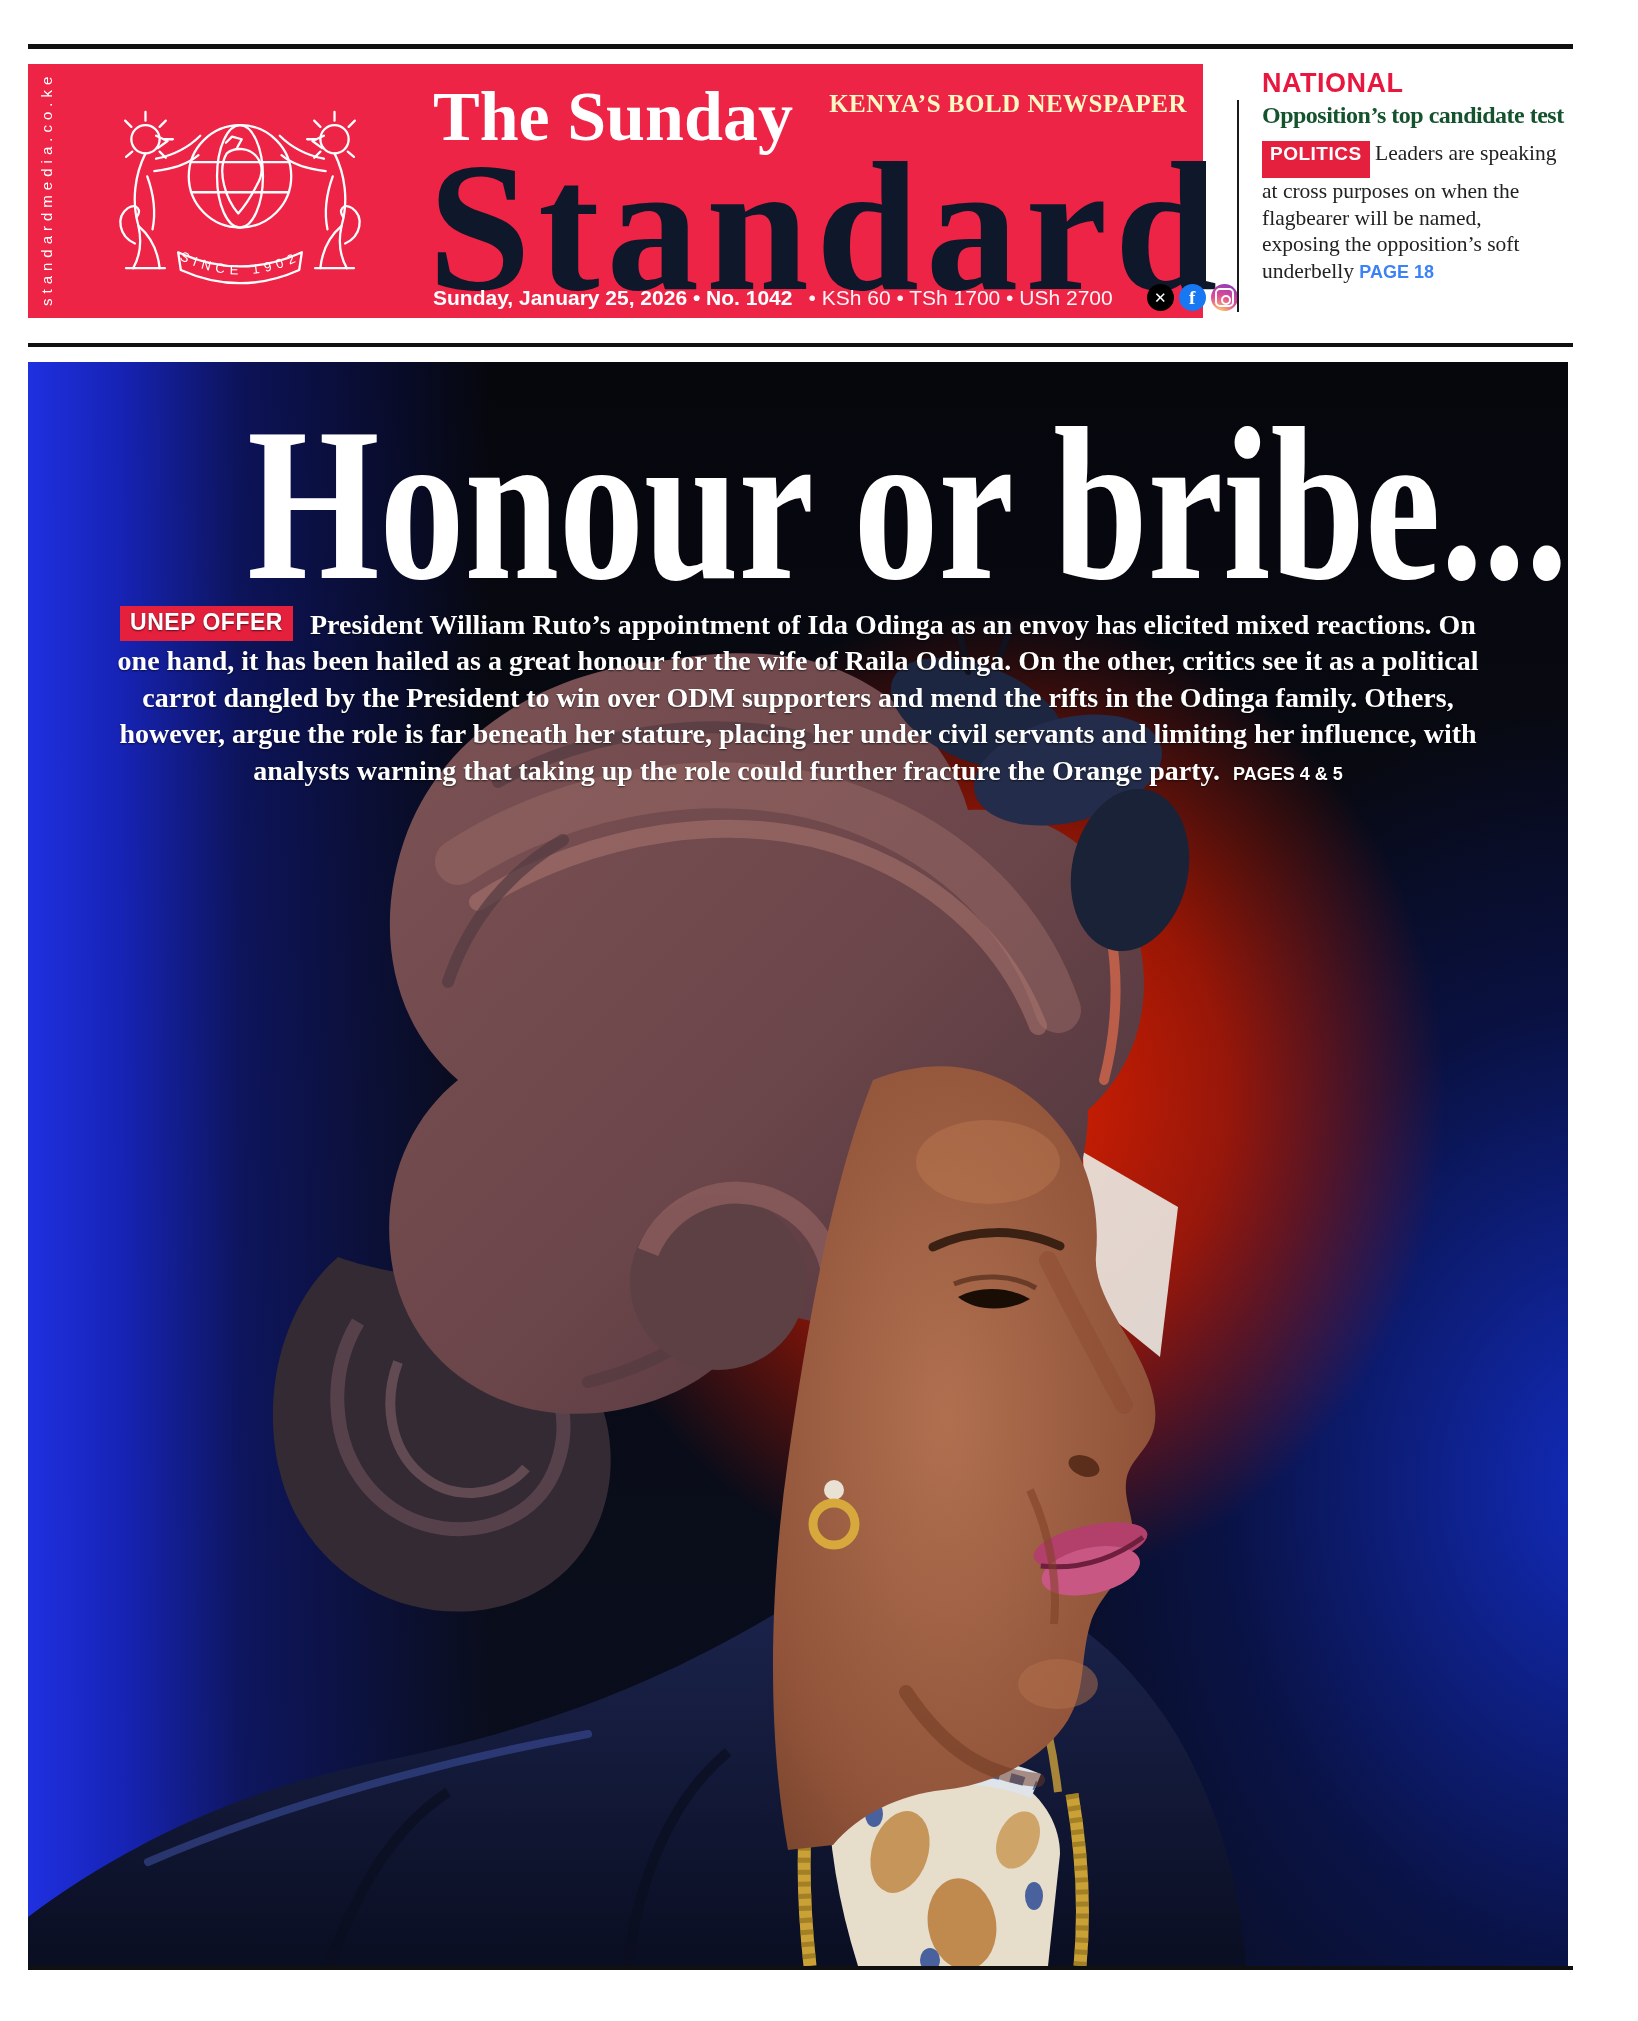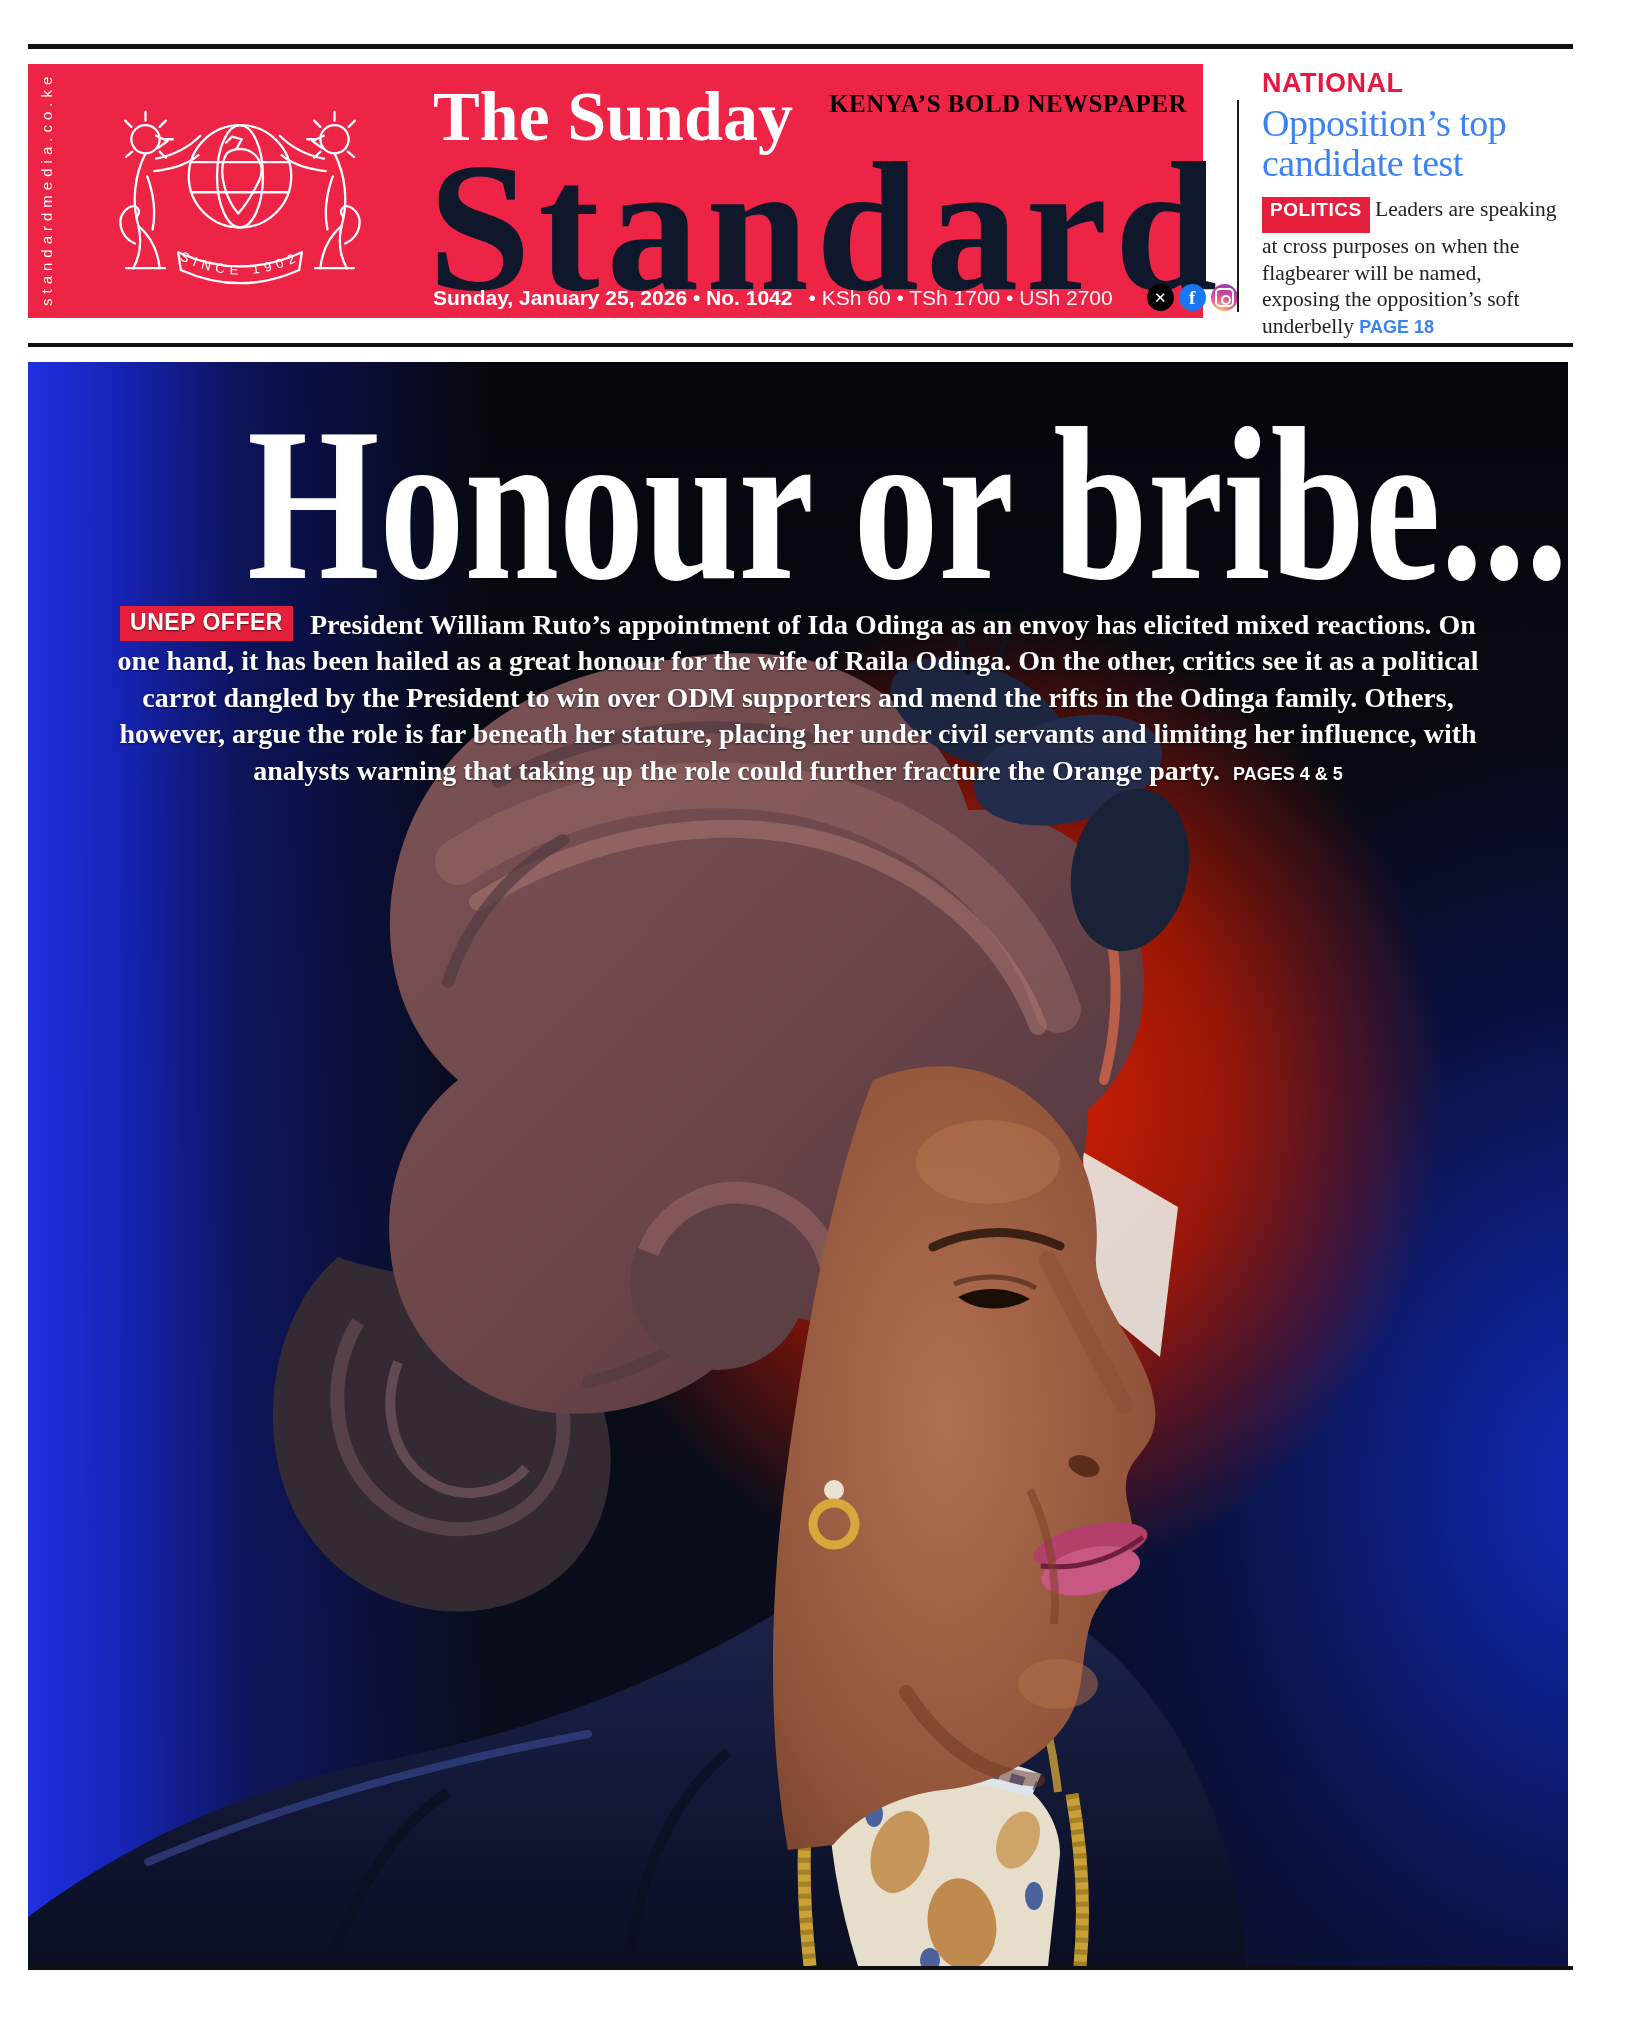--- a/index.html
+++ b/index.html
@@ -11,41 +11,41 @@
   .rule-bottom{top:1966px;height:4px;}
 
   
   .masthead{position:absolute;left:28px;top:64px;width:1175px;height:254px;background:#ee2446;}
   .vertical-url{position:absolute;left:10px;top:12px;bottom:12px;display:flex;align-items:center;
       writing-mode:vertical-rl;transform:rotate(180deg);color:#ffffff;
       font-family:"Liberation Sans","DejaVu Sans",sans-serif;font-size:15px;letter-spacing:5px;}
   .crest{position:absolute;left:52px;top:24px;width:320px;height:212px;}
   .mast-title1{position:absolute;left:405px;top:18px;color:#fff;font-weight:700;font-size:70px;line-height:1;}
   .mast-title2{position:absolute;left:400px;top:70px;color:#0f172a;font-weight:700;font-size:185px;line-height:1;letter-spacing:7px;}
-  .kenya-tag{position:absolute;right:16px;top:26px;color:#000000;font-weight:700;font-size:25px;letter-spacing:.5px;}
+  .kenya-tag{position:absolute;right:16px;top:26px;color:#fef9c3;font-weight:700;font-size:25px;letter-spacing:.5px;}
   .dateline{position:absolute;left:405px;top:220px;color:#fff;white-space:nowrap;
       font-family:"Liberation Sans","DejaVu Sans",sans-serif;font-size:21px;display:flex;align-items:center;}
   .dl-bold{font-weight:700;}
   .dl-light{font-weight:400;opacity:.95;margin-left:16px;}
   .socials{display:flex;align-items:center;margin-left:34px;gap:5px;}
   .soc{width:27px;height:27px;border-radius:50%;display:flex;align-items:center;justify-content:center;
        color:#fff;font-weight:700;font-size:15px;font-family:"DejaVu Sans",sans-serif;}
   .soc-x{background:#000;}
   .soc-fb{background:#1877f2;font-family:"Liberation Serif",serif;font-size:19px;}
   .soc-ig{background:radial-gradient(circle at 30% 110%,#fdc468 8%,#df4996 52%,#8a3ab9 92%);position:relative;}
   .ig-frame{width:15px;height:15px;border:2px solid #fff;border-radius:5px;position:relative;}
   .ig-dot{position:absolute;left:4.5px;top:4.5px;width:6px;height:6px;border:2px solid #fff;border-radius:50%;}
   .handle{font-weight:700;margin-left:8px;}
 
   
   .v-divider{position:absolute;left:1237px;top:100px;width:2px;height:212px;background:#1a1a1a;}
   .teaser{position:absolute;left:1262px;top:68px;width:302px;}
   .teaser-section{color:#e8173f;font-family:"Liberation Sans","DejaVu Sans",sans-serif;
       font-weight:800;font-size:27px;letter-spacing:.5px;}
-  .teaser-headline{color:#3b82f6;font-weight:400;font-size:38px;line-height:1.06;letter-spacing:-.5px;margin-top:4px;}
+  .teaser-headline{color:#14532d;font-weight:700;font-size:24px;line-height:1.06;letter-spacing:-.5px;margin-top:4px;}
   .teaser-body{margin-top:12px;font-size:21.5px;line-height:1.24;color:#222;}
   .politics-badge{display:inline-block;background:#e5203f;color:#fff;padding:1px 8px 12px;
       font-family:"Liberation Sans","DejaVu Sans",sans-serif;font-weight:800;font-size:19px;letter-spacing:.5px;}
   .teaser-pageref{font-family:"Liberation Sans","DejaVu Sans",sans-serif;font-weight:800;font-size:18px;color:#3b82f6;text-align:right;}
 
   
   .cover{position:absolute;left:28px;top:362px;width:1540px;height:1604px;overflow:hidden;
     background:
       radial-gradient(640px 700px at 63% 46%, #df2002 0%, rgba(190,25,0,.78) 36%, rgba(90,10,0,0) 70%),
       radial-gradient(820px 1000px at 103% 70%, rgba(18,45,200,.95) 0%, rgba(10,25,120,.45) 48%, rgba(2,6,30,0) 78%),

